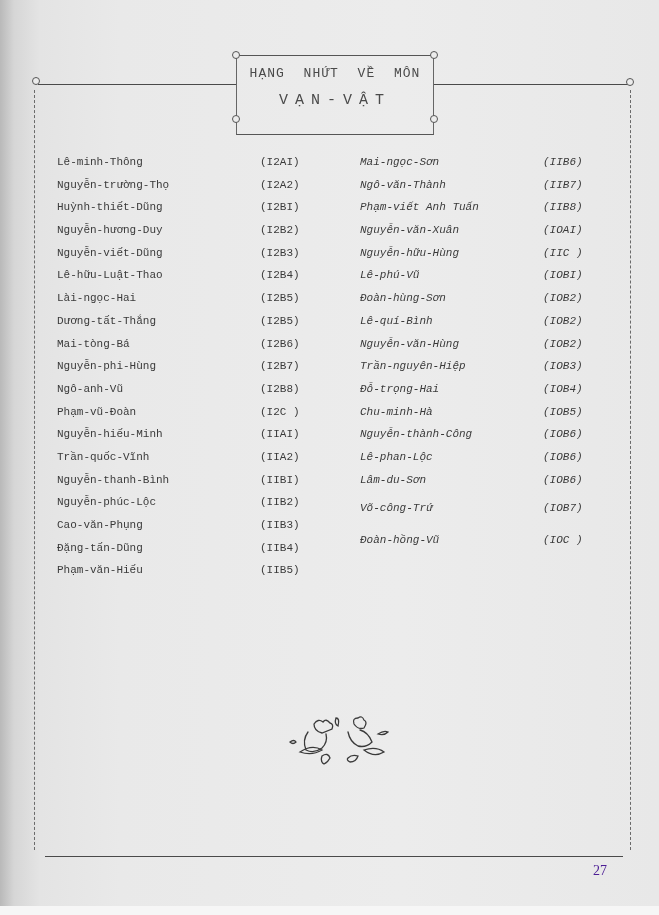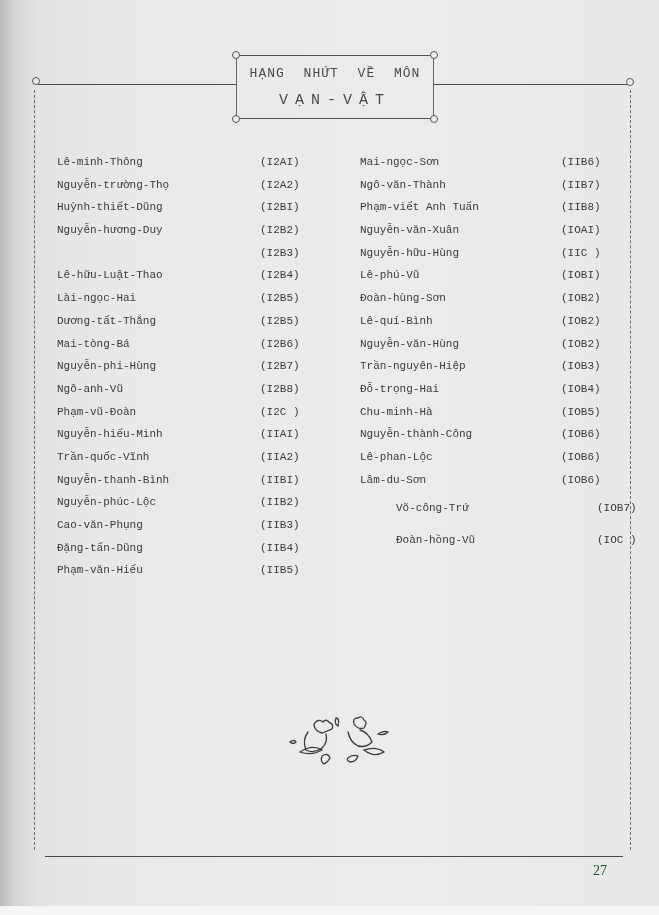--- a/index.html
+++ b/index.html
@@ -7,38 +7,38 @@
       width: 659px; height: 915px; position: relative; overflow: hidden;
       background: linear-gradient(90deg, #b9b9b9 0px, #d6d6d6 14px, #e4e4e4 40px, #e9e9e9 120px, #ececec 400px, #e8e8e8 659px);
       font-family: "Liberation Mono", "DejaVu Sans Mono", monospace;
       color: #3a3a3a;
     }
     .bottom-strip { position: absolute; left: 0; right: 0; top: 906px; height: 9px; background: #f6f6f6; }
     .hline { position: absolute; height: 0; border-top: 1.5px solid #4a4a4a; }
     .vline { position: absolute; width: 0; border-left: 1.2px dashed #6a6a6a; }
     .ring { position: absolute; width: 6px; height: 6px; border: 1px solid #555; border-radius: 50%; background: #ececec; }
     .title-box {
-      position: absolute; left: 236px; top: 55px; width: 198px; height: 64px;
+      position: absolute; left: 236px; top: 55px; width: 198px; height: 80px;
       border-top: 1.5px solid #555; border-bottom: 1.5px solid #555;
       border-left: 1.2px solid #666; border-right: 1.2px solid #666;
       box-sizing: border-box; text-align: center;
     }
     .title-line1 { position: absolute; left: 0; right: 0; top: 10px; font-size: 13px; letter-spacing: 1px; word-spacing: 10px; color: #4a4a4a; }
     .title-line2 { position: absolute; left: 0; right: 0; top: 36px; font-size: 15px; letter-spacing: 7px; color: #4a4a4a; }
     .col { position: absolute; top: 152px; }
     .col-left { left: 57px; width: 290px; }
-    .col-right { left: 360px; width: 262px; }
+    .col-right { left: 360px; width: 262px; font-style: italic; }
     .row { position: relative; height: 22.7px; font-size: 11px; line-height: 20px; white-space: nowrap; }
     .name { position: absolute; left: 0; }
     .code { position: absolute; }
     .col-left .code { left: 203px; }
-    .col-right .code { left: 201px; }
-    .row.tall { height: 32px; line-height: 32px; margin-left: 36px; }
+    .col-right .code { left: 183px; }
+    .row.tall { height: 32px; line-height: 32px; }
     .ornament { position: absolute; left: 278px; top: 710px; width: 120px; height: 70px; }
-    .page-number { position: absolute; left: 593px; top: 863px; font-size: 14px; color: #14532d; font-family: "Liberation Serif", serif; }
+    .page-number { position: absolute; left: 593px; top: 863px; font-size: 14px; color: #4c1d95; font-family: "Liberation Serif", serif; }
   </style>
 </head>
 <body>
 
 <div class="hline" style="left:38px; top:84px; width:198px;"></div>
 <div class="hline" style="left:434px; top:84px; width:194px;"></div>
 <div class="ring" style="left:32px; top:77px;"></div>
 <div class="ring" style="left:626px; top:78px;"></div>
 <div class="vline" style="left:34px; top:90px; height:760px;"></div>
 <div class="vline" style="left:630px; top:90px; height:760px;"></div>
@@ -64,20 +64,21 @@
     </div>
   <div class="row">
       <span class="name">Huỳnh-thiết-Dũng</span>
       <span class="code">(I2BI)</span>
     </div>
   <div class="row">
       <span class="name">Nguyễn-hương-Duy</span>
       <span class="code">(I2B2)</span>
     </div>
   <div class="row">
+      <span class="name">Nguyễn-viết-Dũng</span>
       <span class="code">(I2B3)</span>
     </div>
   <div class="row">
       <span class="name">Lê-hữu-Luật-Thao</span>
       <span class="code">(I2B4)</span>
     </div>
   <div class="row">
       <span class="name">Lài-ngọc-Hai</span>
       <span class="code">(I2B5)</span>
     </div>

